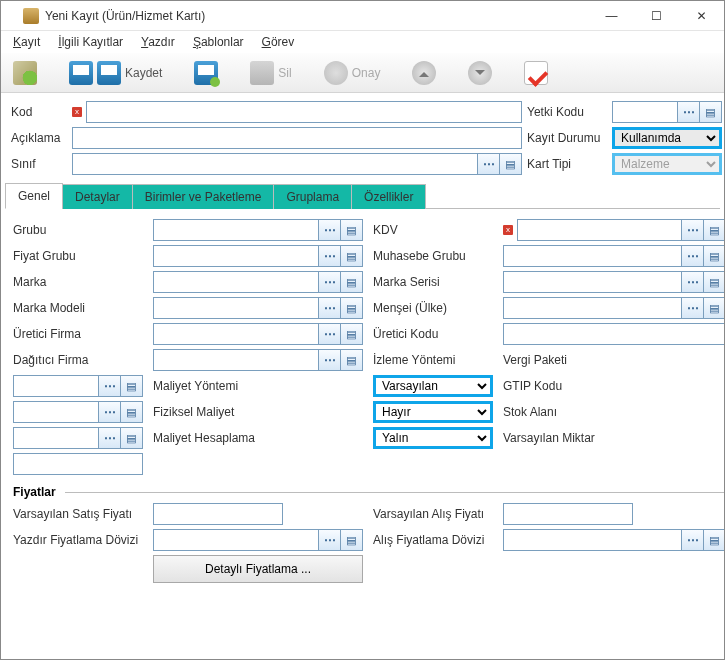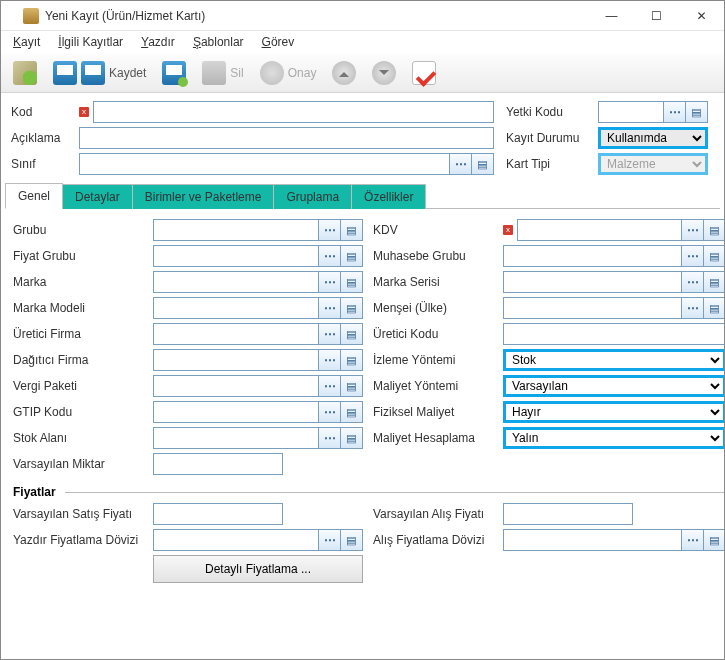--- a/index.html
+++ b/index.html
@@ -5,40 +5,40 @@
   * { box-sizing: border-box; margin: 0; padding: 0; font-family: "Segoe UI", Tahoma, sans-serif; font-size: 12px; }
   body { background: #fff; width: 725px; height: 660px; overflow: hidden; border: 1px solid #888; }
   .titlebar { height: 30px; background: #fff; display: flex; align-items: center; padding-left: 22px; border-bottom: 1px solid #e5e5e5; }
   .titlebar .app-icon { width: 16px; height: 16px; margin-right: 6px; background: linear-gradient(#d8b46a,#a97c2a); border-radius: 2px; }
   .titlebar .title { flex: 1; color: #333; }
   .titlebar .win-controls { display: flex; }
   .titlebar .win-controls div { width: 45px; height: 30px; display: flex; align-items: center; justify-content: center; color: #333; cursor: pointer; }
   .menubar { height: 22px; display: flex; align-items: center; gap: 2px; padding-left: 4px; background: #fff; color: #333; }
   .menubar .item { padding: 2px 8px; cursor: pointer; }
   .menubar .item:first-letter { text-decoration: underline; }
-  .toolbar { height: 40px; display: flex; align-items: center; gap: 4px; padding: 0 6px; background: linear-gradient(#fdfdfd,#ececec); border-bottom: 1px solid #d4d4d4; }
+  .toolbar { height: 40px; display: flex; align-items: center; gap: 20px; padding: 0 6px; background: linear-gradient(#fdfdfd,#ececec); border-bottom: 1px solid #d4d4d4; }
   .tbutton { height: 32px; display: flex; align-items: center; gap: 4px; padding: 0 6px; cursor: pointer; border-radius: 3px; color:#555;}
   .ticon { width: 24px; height: 24px; display: inline-block; }
   .ico-plusplay { background: radial-gradient(circle at 70% 70%, #7cc142 30%, transparent 31%), linear-gradient(135deg,#d0cba3,#a09858); border-radius: 3px; }
   .ico-save    { background: linear-gradient(#4aa0d8,#1f6fa8); border-radius: 3px; position: relative; }
   .ico-save::after { content:''; position:absolute; inset:4px 4px 10px 4px; background:#fff; }
   .ico-save2   { background: linear-gradient(#4aa0d8,#1f6fa8); border-radius: 3px; position:relative; }
   .ico-save2::after { content:''; position:absolute; inset:4px 4px 10px 4px; background:#fff; }
   .ico-save2::before{ content:''; position:absolute; right:-2px; bottom:-2px; width:10px;height:10px;border-radius:50%;background:#7cc142;}
   .ico-new     { background: radial-gradient(circle at 30% 30%, #fff8cc, #e8d24a); border-radius: 50%; position:relative; }
   .ico-new::after{content:'';position:absolute;right:-2px;bottom:-2px;width:10px;height:10px;border-radius:50%;background:#7cc142;}
   .ico-delete  { background: linear-gradient(#bdbdbd,#8e8e8e); border-radius:3px; opacity:0.6;}
   .ico-approve { background: radial-gradient(circle,#cfcfcf,#9a9a9a); border-radius:50%; opacity:0.6;}
   .ico-arrowup { background: radial-gradient(circle,#e6e6e6,#b5b5b5); border-radius:50%; position:relative;}
   .ico-arrowup::after{content:'';position:absolute;left:7px;top:6px;border:5px solid transparent;border-bottom-color:#777;}
   .ico-arrowdn { background: radial-gradient(circle,#e6e6e6,#b5b5b5); border-radius:50%; position:relative;}
   .ico-arrowdn::after{content:'';position:absolute;left:7px;top:9px;border:5px solid transparent;border-top-color:#777;}
   .ico-check   { background: #fff; border:1px solid #bbb; border-radius:3px; position:relative;}
   .ico-check::after{content:'';position:absolute;left:4px;top:9px;width:14px;height:7px;border-left:4px solid #e53528;border-bottom:4px solid #e53528;transform:rotate(-45deg);}
-  .header-form { padding: 8px 16px 6px 10px; display:grid; grid-template-columns: 56px 1fr 80px 110px; gap: 4px 12px; align-items:center;}
+  .header-form { padding: 8px 2px 6px 10px; display:grid; grid-template-columns: 56px 1fr 80px 110px; gap: 4px 5px; align-items:center;}
   .label { color:#333; }
   .required-mark { display:inline-block; width:10px; height:10px; background:#d43c2e; color:#fff; font-size:8px; text-align:center; line-height:10px; border-radius:1px; vertical-align:middle;}
   .input-combo { display:flex; height:22px; }
   .input-combo input { flex:1; border:1px solid #7a9ebd; padding:0 4px; min-width:0;}
   .lookup-btn { width:22px; border:1px solid #7a9ebd; border-left:none; background:linear-gradient(#f7fbff,#d8e8f7); display:flex;align-items:center;justify-content:center; cursor:pointer;}
   .lookup-btn::before{content:'⋯'; color:#2a5a8a; font-weight:bold; letter-spacing:-1px;}
   .list-btn { width:22px; border:1px solid #7a9ebd; border-left:none; background:linear-gradient(#f7fbff,#d8e8f7); display:flex;align-items:center;justify-content:center; cursor:pointer;}
   .list-btn::before{content:'▤'; color:#2a5a8a; font-size:11px;}
   select { height:22px; border:3px solid #0ea5e9; background:#eaeaea; padding:0 2px; width:100%;}
   select.white { background:#fff; }
@@ -212,21 +212,20 @@
         <input type="text" value="" style="">
       </div>
 
     <div class="label">Dağıtıcı Firma</div>
     <div class="span-input">
         <input type="text" value="" style="">
         <div class="lookup-btn"></div>
         <div class="list-btn"></div>
       </div>
     <div class="label">İzleme Yöntemi</div>
-    <select class="white"><option>Stok</option></select>
 
     <div class="label">Vergi Paketi</div>
     <div class="span-input">
         <input type="text" value="" style="">
         <div class="lookup-btn"></div>
         <div class="list-btn"></div>
       </div>
     <div class="label">Maliyet Yöntemi</div>
     <select class="white"><option>Varsayılan</option></select>
 

